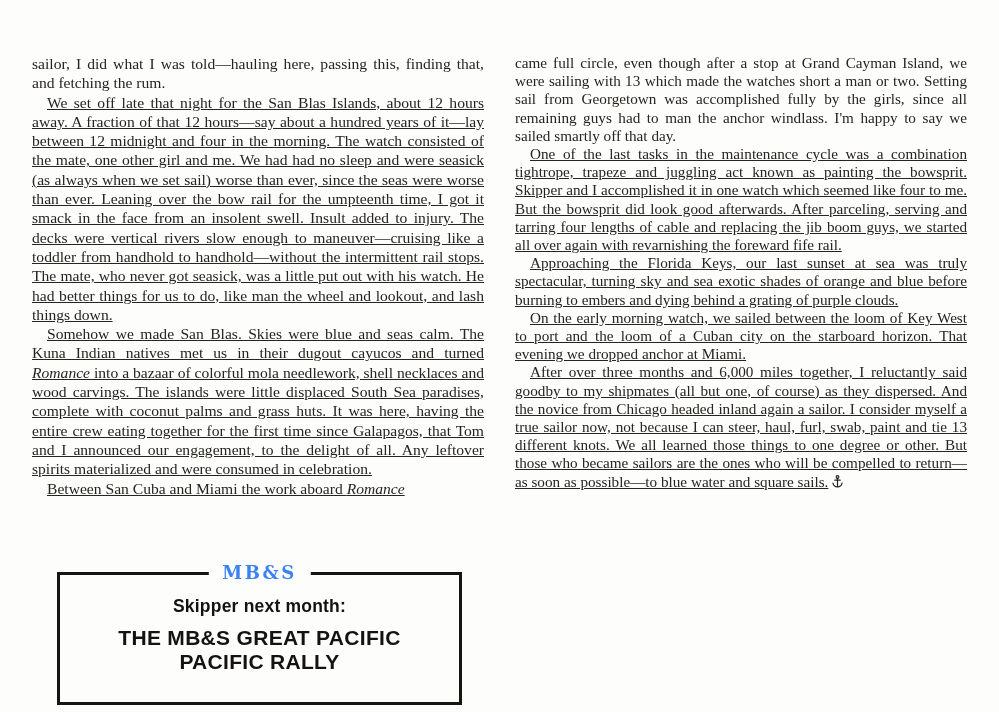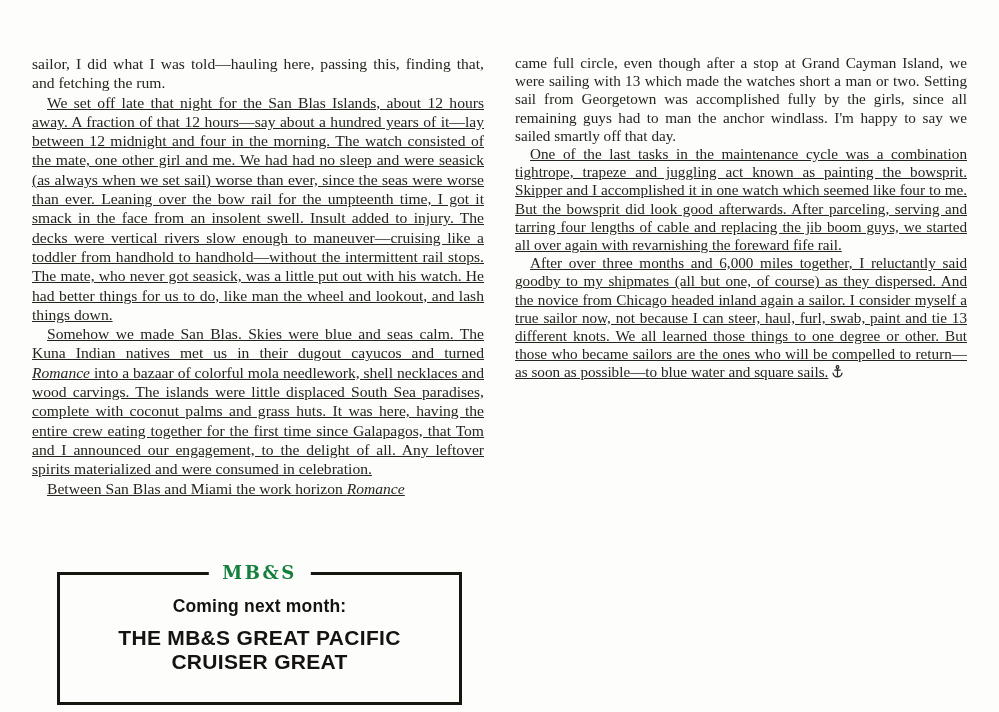--- a/index.html
+++ b/index.html
@@ -66,21 +66,21 @@
     position: absolute;
     top: -13px;
     left: 50%;
     transform: translateX(-50%);
     background: #fdfdfb;
     padding: 0 14px;
     font-family: "DejaVu Serif", serif;
     font-weight: bold;
     font-size: 18px;
     letter-spacing: 2.5px;
-    color: #15803d;
+    color: #3b82f6;
     white-space: nowrap;
   }
   .promo-heading {
     margin-top: 21px;
     font-size: 17.5px;
     font-weight: bold;
     color: #151310;
     letter-spacing: 0.2px;
   }
   .promo-line {
@@ -96,36 +96,38 @@
 </style>
 </head>
 <body>
 
 <div class="page">
 
   <div class="column col-left">
       <p class=""><span>sailor, I did what I was told—hauling here, passing this, finding that, and fetching the rum.</span></p>
       <p class="indent"><span>We set off late that night for the San Blas Islands, about 12 hours away. A fraction of that 12 hours—say about a hundred years of it—lay between 12 midnight and four in the morning. The watch consisted of the mate, one other girl and me. We had had no sleep and were seasick (as always when we set sail) worse than ever, since the seas were worse than ever. Leaning over the bow rail for the umpteenth time, I got it smack in the face from an insolent swell. Insult added to injury. The decks were vertical rivers slow enough to maneuver—cruising like a toddler from handhold to handhold—without the intermittent rail stops. The mate, who never got seasick, was a little put out with his watch. He had better things for us to do, like man the wheel and lookout, and lash things down.</span></p>
       <p class="indent"><span>Somehow we made San Blas. Skies were blue and seas calm. The Kuna Indian natives met us in their dugout cayucos and turned </span><i>Romance</i><span> into a bazaar of colorful mola needlework, shell necklaces and wood carvings. The islands were little displaced South Sea paradises, complete with coconut palms and grass huts. It was here, having the entire crew eating together for the first time since Galapagos, that Tom and I announced our engagement, to the delight of all. Any leftover spirits materialized and were consumed in celebration.</span></p>
-      <p class="indent"><span>Between San Blas and Miami the work horizon </span><i>Romance</i></p>
+      <p class="indent"><span>Between San Cuba and Miami the work aboard </span><i>Romance</i></p>
     </div>
 
   <div class="column col-right">
       <p class=""><span>came full circle, even though after a stop at Grand Cayman Island, we were sailing with 13 which made the watches short a man or two. Setting sail from Georgetown was accomplished fully by the girls, since all remaining guys had to man the anchor windlass. I'm happy to say we sailed smartly off that day.</span></p>
       <p class="indent"><span>One of the last tasks in the maintenance cycle was a combination tightrope, trapeze and juggling act known as painting the bowsprit. Skipper and I accomplished it in one watch which seemed like four to me. But the bowsprit did look good afterwards. After parceling, serving and tarring four lengths of cable and replacing the jib boom guys, we started all over again with revarnishing the foreward fife rail.</span></p>
+      <p class="indent"><span>Approaching the Florida Keys, our last sunset at sea was truly spectacular, turning sky and sea exotic shades of orange and blue before burning to embers and dying behind a grating of purple clouds.</span></p>
+      <p class="indent"><span>On the early morning watch, we sailed between the loom of Key West to port and the loom of a Cuban city on the starboard horizon. That evening we dropped anchor at Miami.</span></p>
       <p class="indent"><span>After over three months and 6,000 miles together, I reluctantly said goodby to my shipmates (all but one, of course) as they dispersed. And the novice from Chicago headed inland again a sailor. I consider myself a true sailor now, not because I can steer, haul, furl, swab, paint and tie 13 different knots. We all learned those things to one degree or other. But those who became sailors are the ones who will be compelled to return—as soon as possible—to blue water and square sails.</span><svg class="end-mark-icon" width="11" height="13" viewBox="0 0 11 13">
     <g fill="none" stroke="#26241e" stroke-width="1.2" stroke-linecap="round">
       <circle cx="5.5" cy="2" r="1.3"></circle>
       <line x1="5.5" y1="3.3" x2="5.5" y2="11.5"></line>
       <line x1="2.8" y1="5.2" x2="8.2" y2="5.2"></line>
       <path d="M1 8.2 Q1.6 11.8 5.5 12 Q9.4 11.8 10 8.2"></path>
     </g>
   </svg></p>
     </div>
 
   <div class="promo-box">
     <div class="promo-logo">MB&amp;S</div>
-    <div class="promo-heading">Coming next month:</div>
+    <div class="promo-heading">Skipper next month:</div>
     <div class="promo-line first">THE MB&amp;S GREAT PACIFIC</div>
-    <div class="promo-line">CRUISER GREAT</div>
+    <div class="promo-line">PACIFIC RALLY</div>
   </div>
 
 </div>
 
 </body></html>

